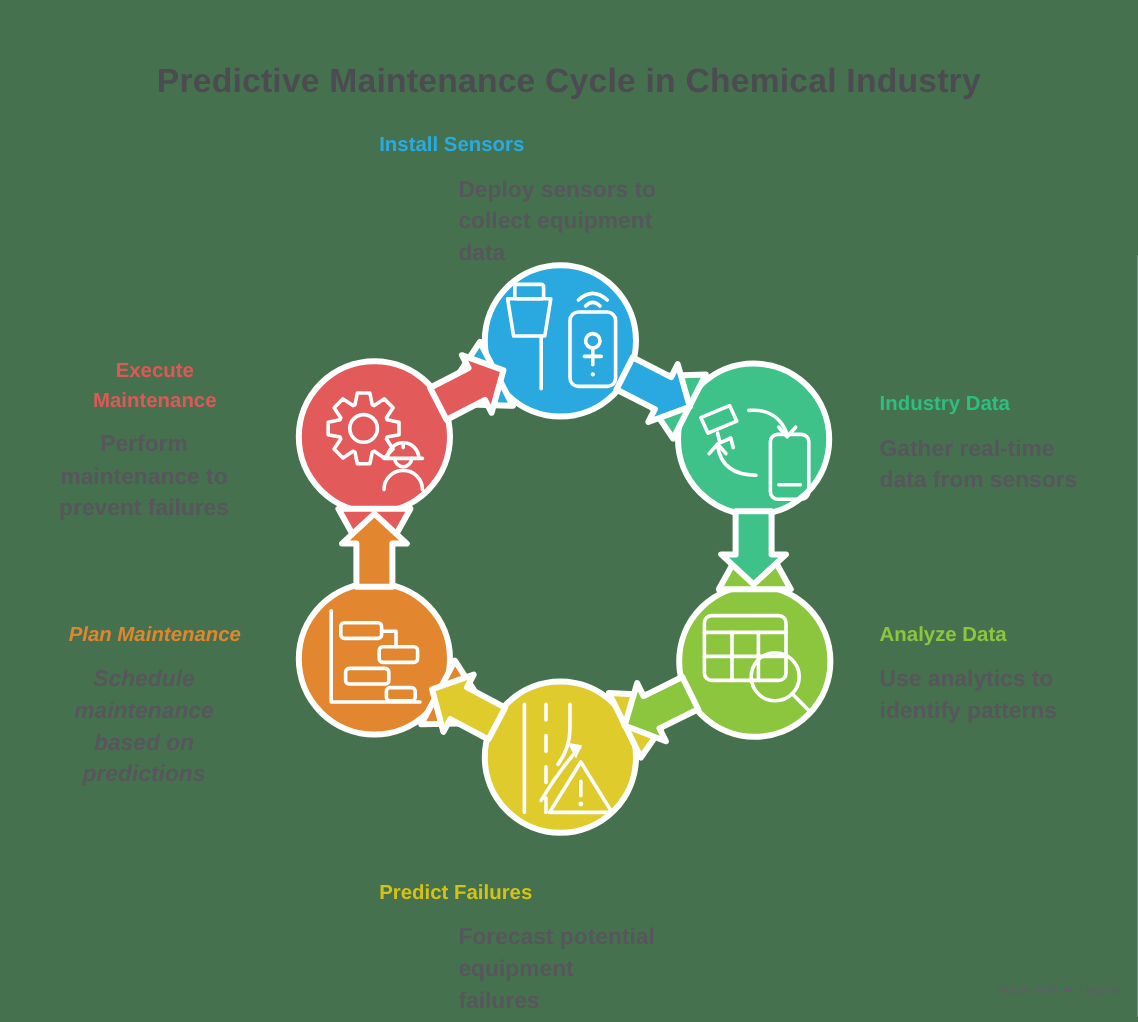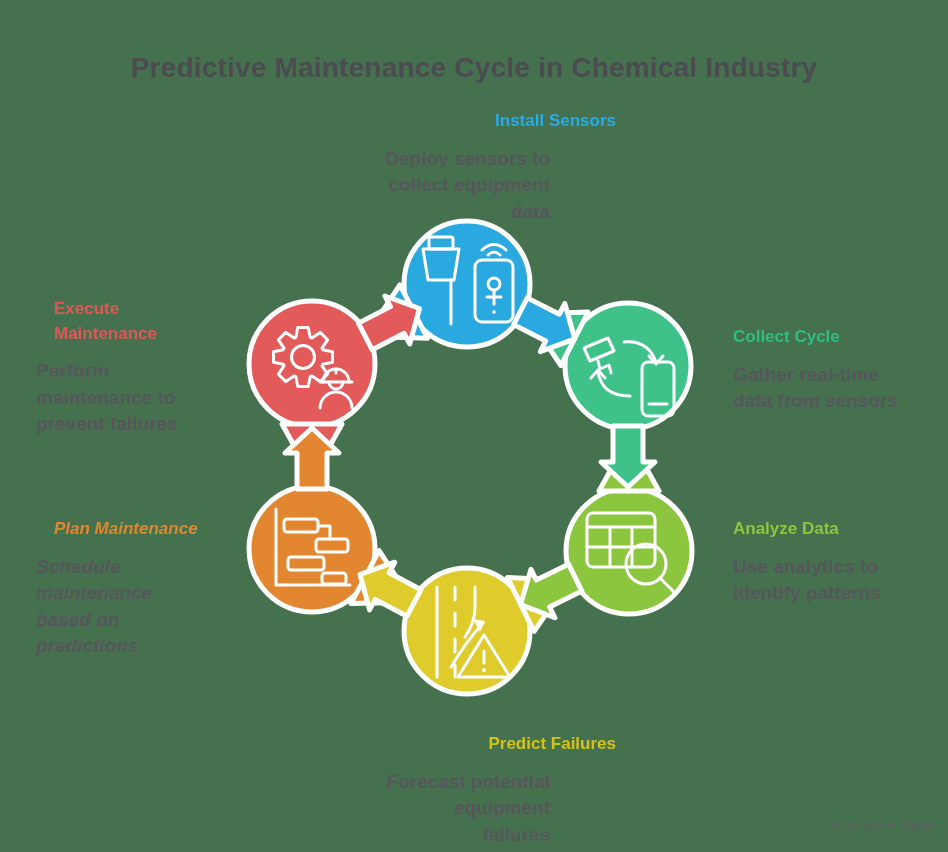--- a/index.html
+++ b/index.html
@@ -13,23 +13,23 @@
     position:absolute;left:0;top:52px;width:948px;
     text-align:center;font-size:28px;font-weight:700;color:#4B4B51;
     letter-spacing:.2px;
   }
   .step-text{position:absolute;}
   .step-text .heading{font-size:17px;font-weight:700;line-height:1.45;}
   .step-text .desc{
     font-size:19px;font-weight:700;color:#56565C;line-height:1.4;
     margin-top:12px;max-width:168px;
   }
-  .align-center{text-align:right;}
+  .align-center{text-align:left;}
   .align-center .desc{margin-left:auto;margin-right:auto;}
-  .align-right{text-align:left;}
+  .align-right{text-align:center;}
   .align-right .desc{margin-left:auto;}
   .align-right .heading{max-width:150px;margin-left:auto;}
   .blk-install{left:316px;top:109px;width:300px;}
   .blk-collect{left:733px;top:325px;width:212px;}
   .blk-analyze{left:733px;top:517px;width:212px;}
   .blk-predict{left:316px;top:732px;width:300px;}
   .blk-plan{left:0;top:517px;width:204px;font-style:italic;}
   .blk-execute{left:0;top:297px;width:204px;}
   .c-install{color:#29ABE2;} .c-collect{color:#2EBD82;}
   .c-analyze{color:#8CC63F;} .c-predict{color:#D4C214;}
@@ -147,21 +147,21 @@
   </svg>
 
   <div class="title">Predictive Maintenance Cycle in Chemical Industry</div>
 
   <div class="step-text blk-install align-center">
     <div class="heading c-install">Install Sensors</div>
     <div class="desc">Deploy sensors to collect equipment data</div>
   </div>
 
   <div class="step-text blk-collect">
-    <div class="heading c-collect">Collect Cycle</div>
+    <div class="heading c-collect">Industry Data</div>
     <div class="desc">Gather real-time data from sensors</div>
   </div>
 
   <div class="step-text blk-analyze">
     <div class="heading c-analyze">Analyze Data</div>
     <div class="desc">Use analytics to identify patterns</div>
   </div>
 
   <div class="step-text blk-predict align-center">
     <div class="heading c-predict">Predict Failures</div>

